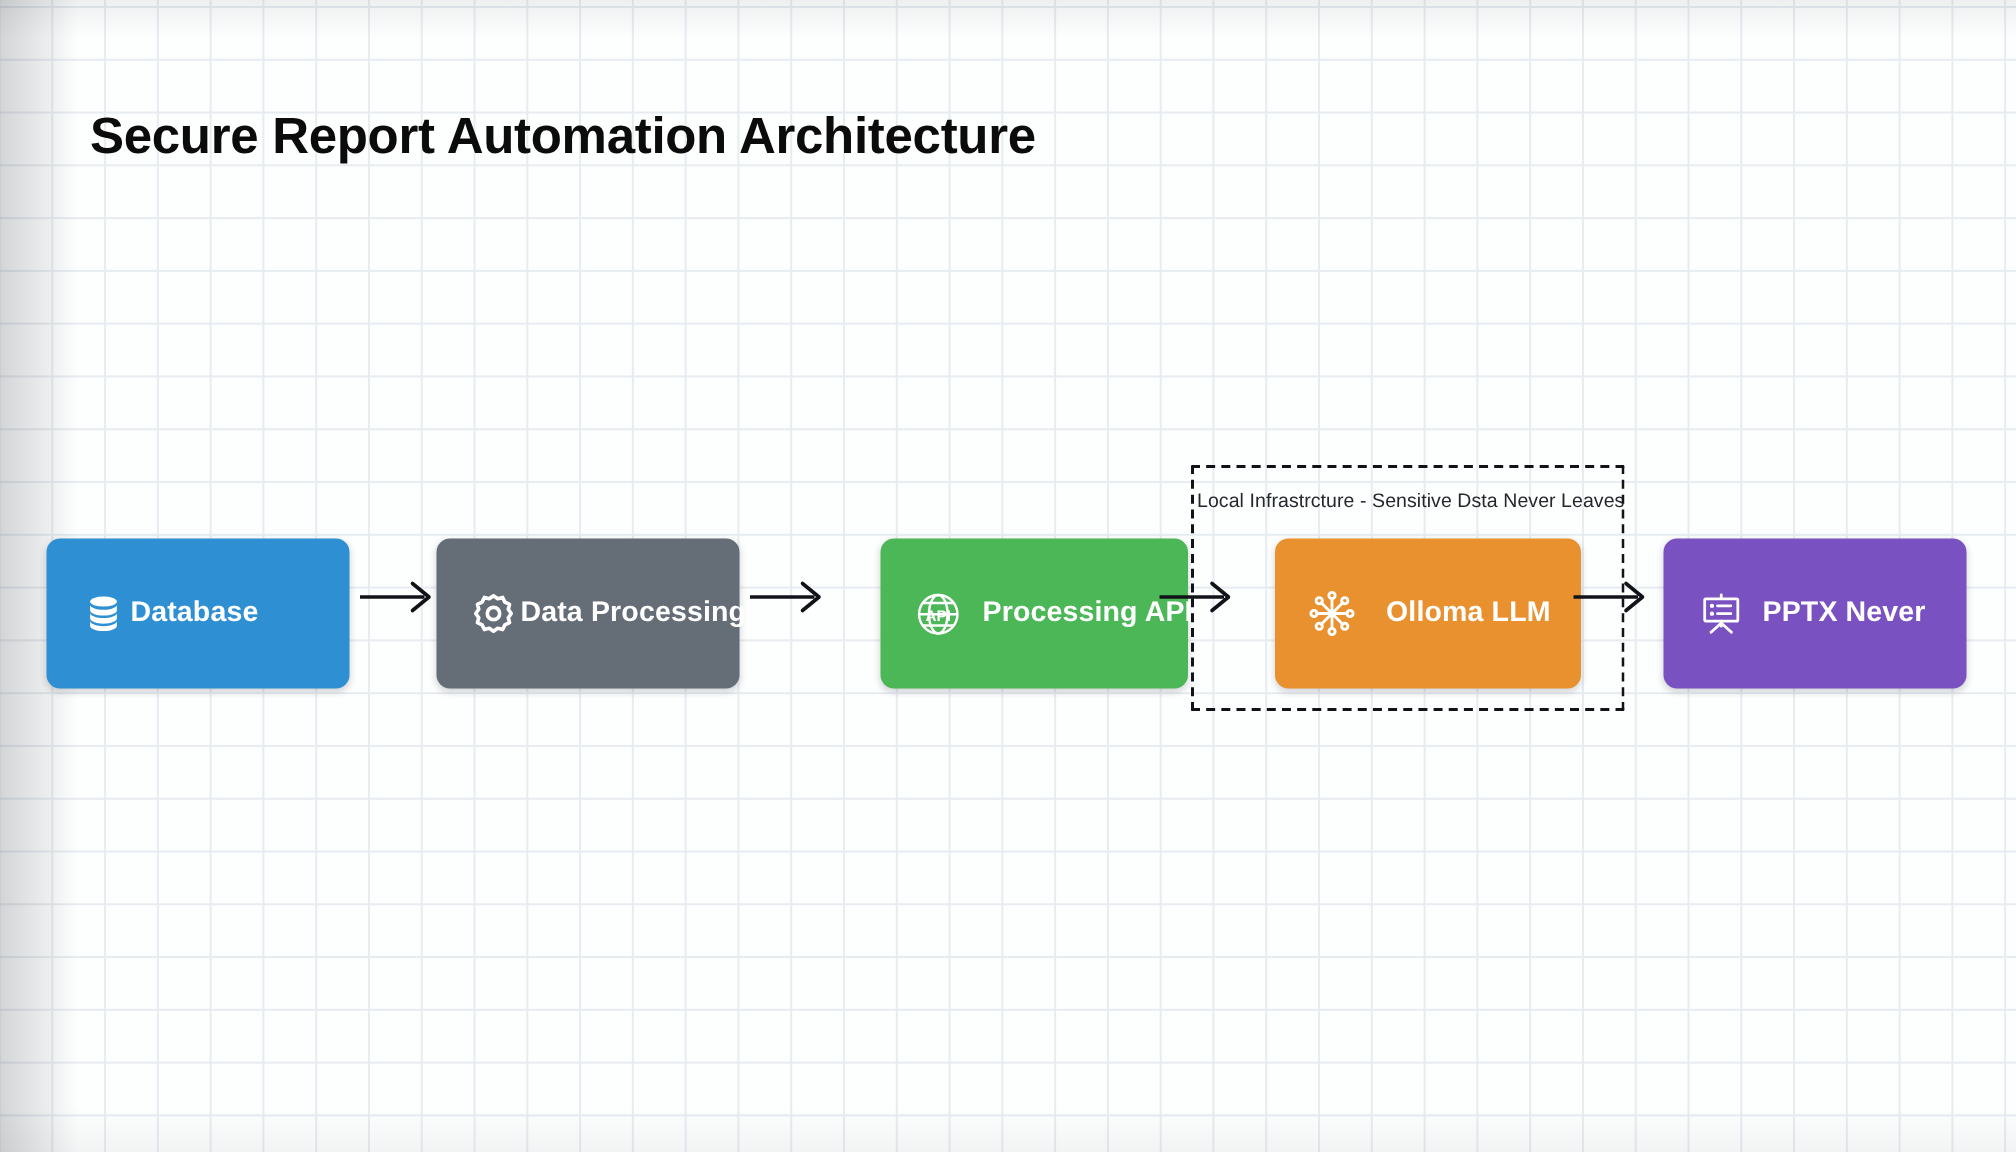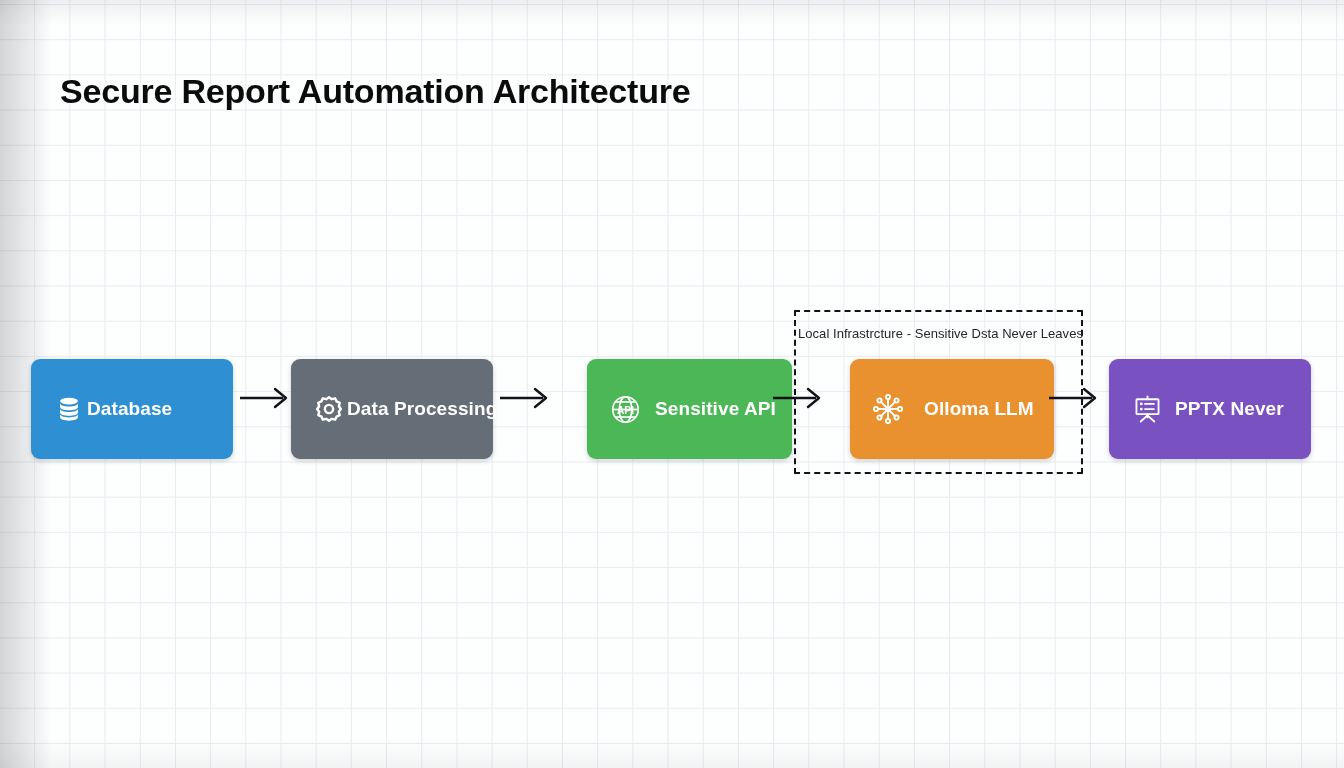--- a/index.html
+++ b/index.html
@@ -156,21 +156,21 @@
     <span class="node-icon">
       <svg viewBox="0 0 32 32" width="31" height="31" fill="none" stroke="#ffffff" stroke-width="1.7">
         <circle cx="16" cy="16" r="13.2"></circle>
         <ellipse cx="16" cy="16" rx="6.4" ry="13.2"></ellipse>
         <line x1="2.8" y1="16" x2="29.2" y2="16"></line>
         <line x1="5.0" y1="8.2" x2="27.0" y2="8.2"></line>
         <line x1="5.0" y1="23.8" x2="27.0" y2="23.8"></line>
         <text x="16" y="20.4" font-family="'Liberation Sans', sans-serif" font-size="10.5" font-weight="700" fill="#ffffff" stroke="none" text-anchor="middle">API</text>
       </svg>
     </span>
-    <span class="node-label">Sensitive API</span>
+    <span class="node-label">Processing API</span>
   </div>
 
   <div id="secure-boundary"></div>
   <div id="secure-boundary-label">Local Infrastrcture - Sensitive Dsta Never Leaves</div>
 
   <div class="node" id="node-ollama-llm">
     <span class="node-icon">
       <svg viewBox="0 0 32 32" width="32" height="32" fill="none" stroke="#ffffff" stroke-width="1.9">
         <line x1="16" y1="16" x2="16" y2="5"></line>
         <line x1="16" y1="16" x2="23.8" y2="8.2"></line>

